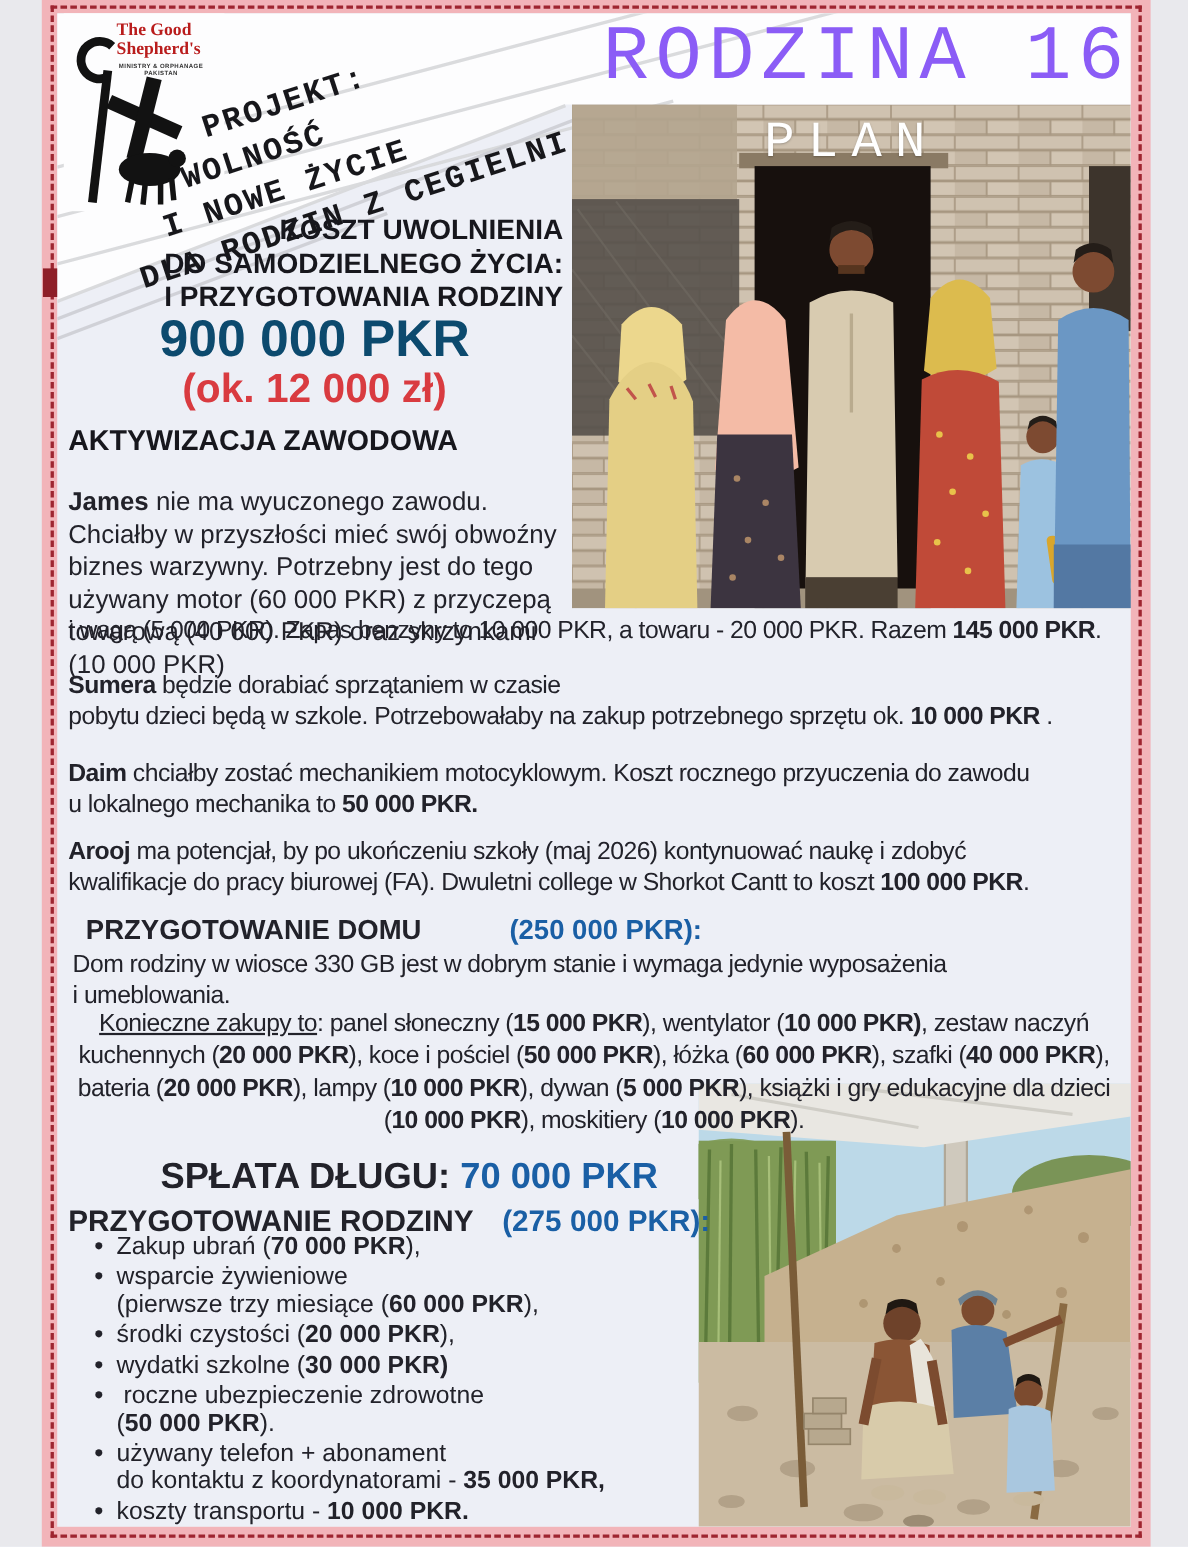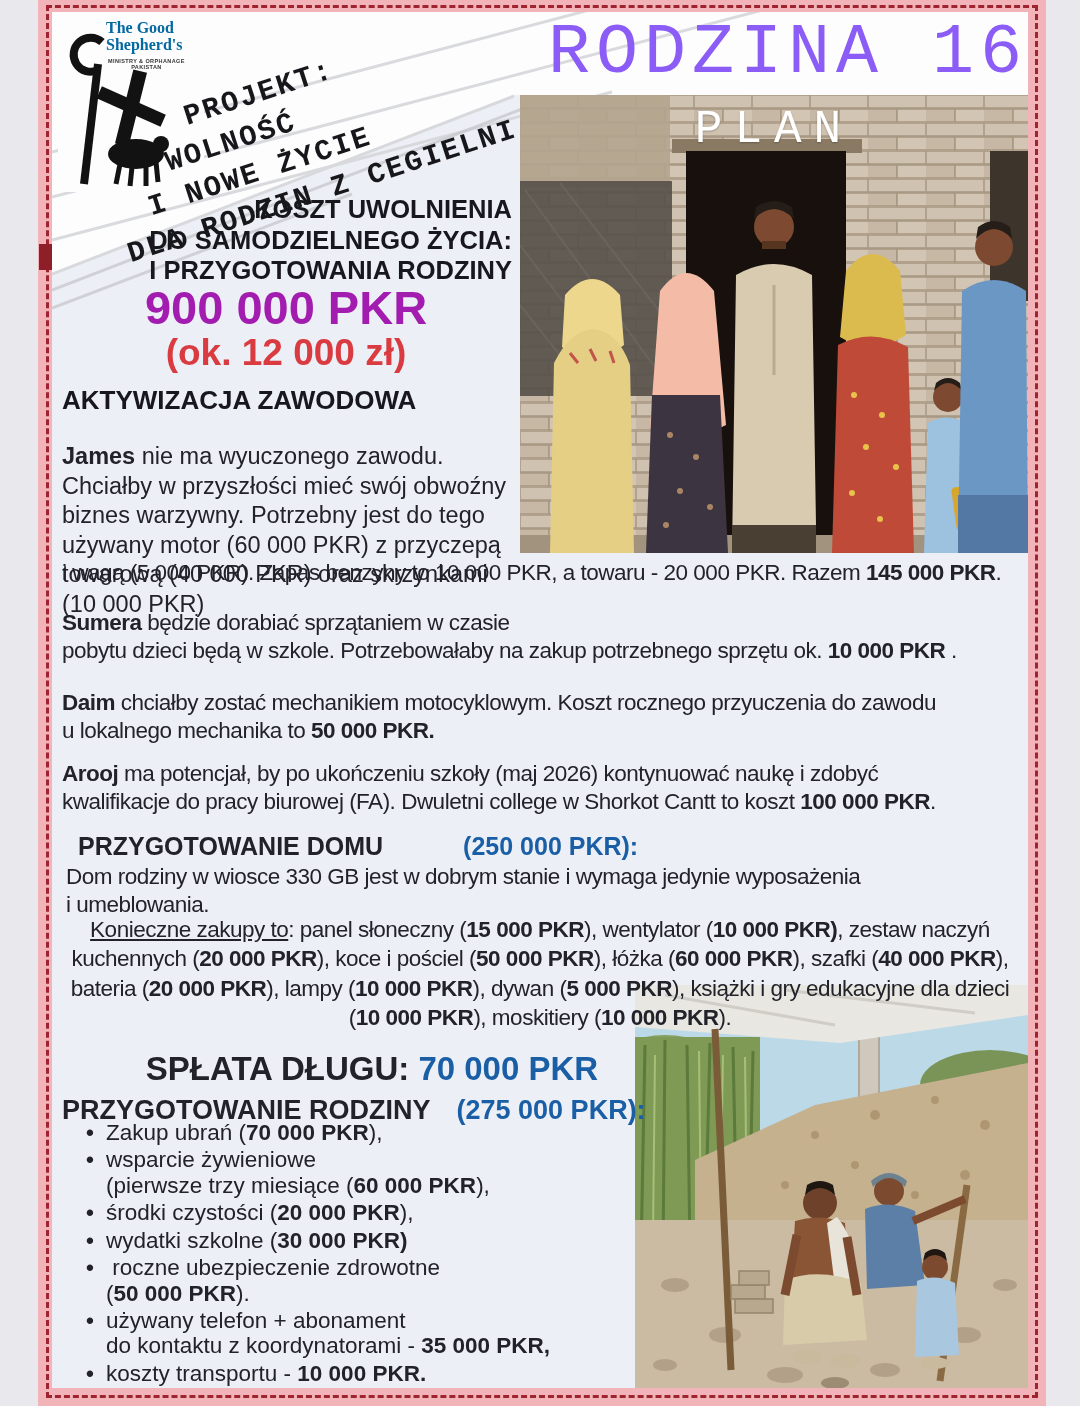--- a/index.html
+++ b/index.html
@@ -11,21 +11,21 @@
   }
   
   .frame{position:absolute;left:38px;top:0;width:1008px;height:1406px;background:#f2b4b9;}
   .dash{position:absolute;left:8px;top:5px;right:8px;bottom:8px;border:3px dashed #9e2530;z-index:9;pointer-events:none;}
   .pin{position:absolute;left:1px;top:244px;width:13px;height:26px;background:#8e1f28;z-index:10;}
   .content{position:absolute;left:14px;top:12px;width:976px;height:1376px;background:#edeff6;overflow:hidden;}
 
   
   .banner{position:absolute;left:0;top:0;z-index:0;}
   .logo{position:absolute;left:6px;top:0;width:146px;height:180px;z-index:2;background:#fdfdfe;}
-  .logo .lg-name{position:absolute;left:48px;top:8px;font-family:"Liberation Serif",serif;font-weight:bold;font-size:16px;line-height:1.05;color:#0369a1;}
+  .logo .lg-name{position:absolute;left:48px;top:8px;font-family:"Liberation Serif",serif;font-weight:bold;font-size:16px;line-height:1.05;color:#b91c1c;}
   .logo .lg-sub{position:absolute;left:50px;top:46px;font-size:5.5px;letter-spacing:.4px;font-weight:bold;color:#333;}
   .ribbon{
     position:absolute;left:36px;top:118px;width:600px;z-index:2;
     transform:rotate(-18deg);transform-origin:0 0;
     font-family:"Liberation Mono","DejaVu Sans Mono",monospace;
     font-weight:bold;font-size:29px;letter-spacing:2px;line-height:1.3;color:#17171b;
     white-space:nowrap;
   }
   .ribbon .r0{padding-left:96px}.ribbon .r1{padding-left:64px}
   .ribbon .r2{padding-left:34px}.ribbon .r3{padding-left:0}
@@ -46,21 +46,21 @@
 
   
   .abs{position:absolute;z-index:2;}
   .b{font-weight:bold;}
   .u{text-decoration:underline;}
   .blue{color:#1a5fa5;}
   .pre{white-space:pre-wrap;}
   .cond{letter-spacing:-0.5px;}
 
   .cost-head{left:8px;top:182px;width:452px;text-align:right;font-weight:bold;font-size:25.5px;line-height:1.2;color:#17171d;}
-  .amt-pkr{left:8px;top:268px;width:452px;text-align:center;font-weight:bold;font-size:47px;color:#a21caf;}
+  .amt-pkr{left:8px;top:268px;width:452px;text-align:center;font-weight:bold;font-size:47px;color:#0c4a6e;}
   .amt-pln{left:8px;top:320px;width:452px;text-align:center;font-weight:bold;font-size:37px;color:#d93b40;}
   .work-title{left:10px;top:373px;font-weight:bold;font-size:26px;color:#17171d;}
   .work-amt{left:10px;top:401px;width:452px;text-align:right;font-weight:bold;font-size:25px;color:#1a5fa5;}
   .p-james{left:10px;top:430px;width:454px;font-size:23.5px;line-height:1.26;}
   .p-wide{width:958px;font-size:22.5px;line-height:1.25;}
   .p-james-full{left:10px;top:547px;}
   .p-sumera{left:10px;top:597px;}
   .p-daim{left:10px;top:677px;}
   .p-arooj{left:10px;top:748px;}
   .home-head{left:26px;top:820px;display:flex;gap:80px;font-weight:bold;font-size:25px;}

